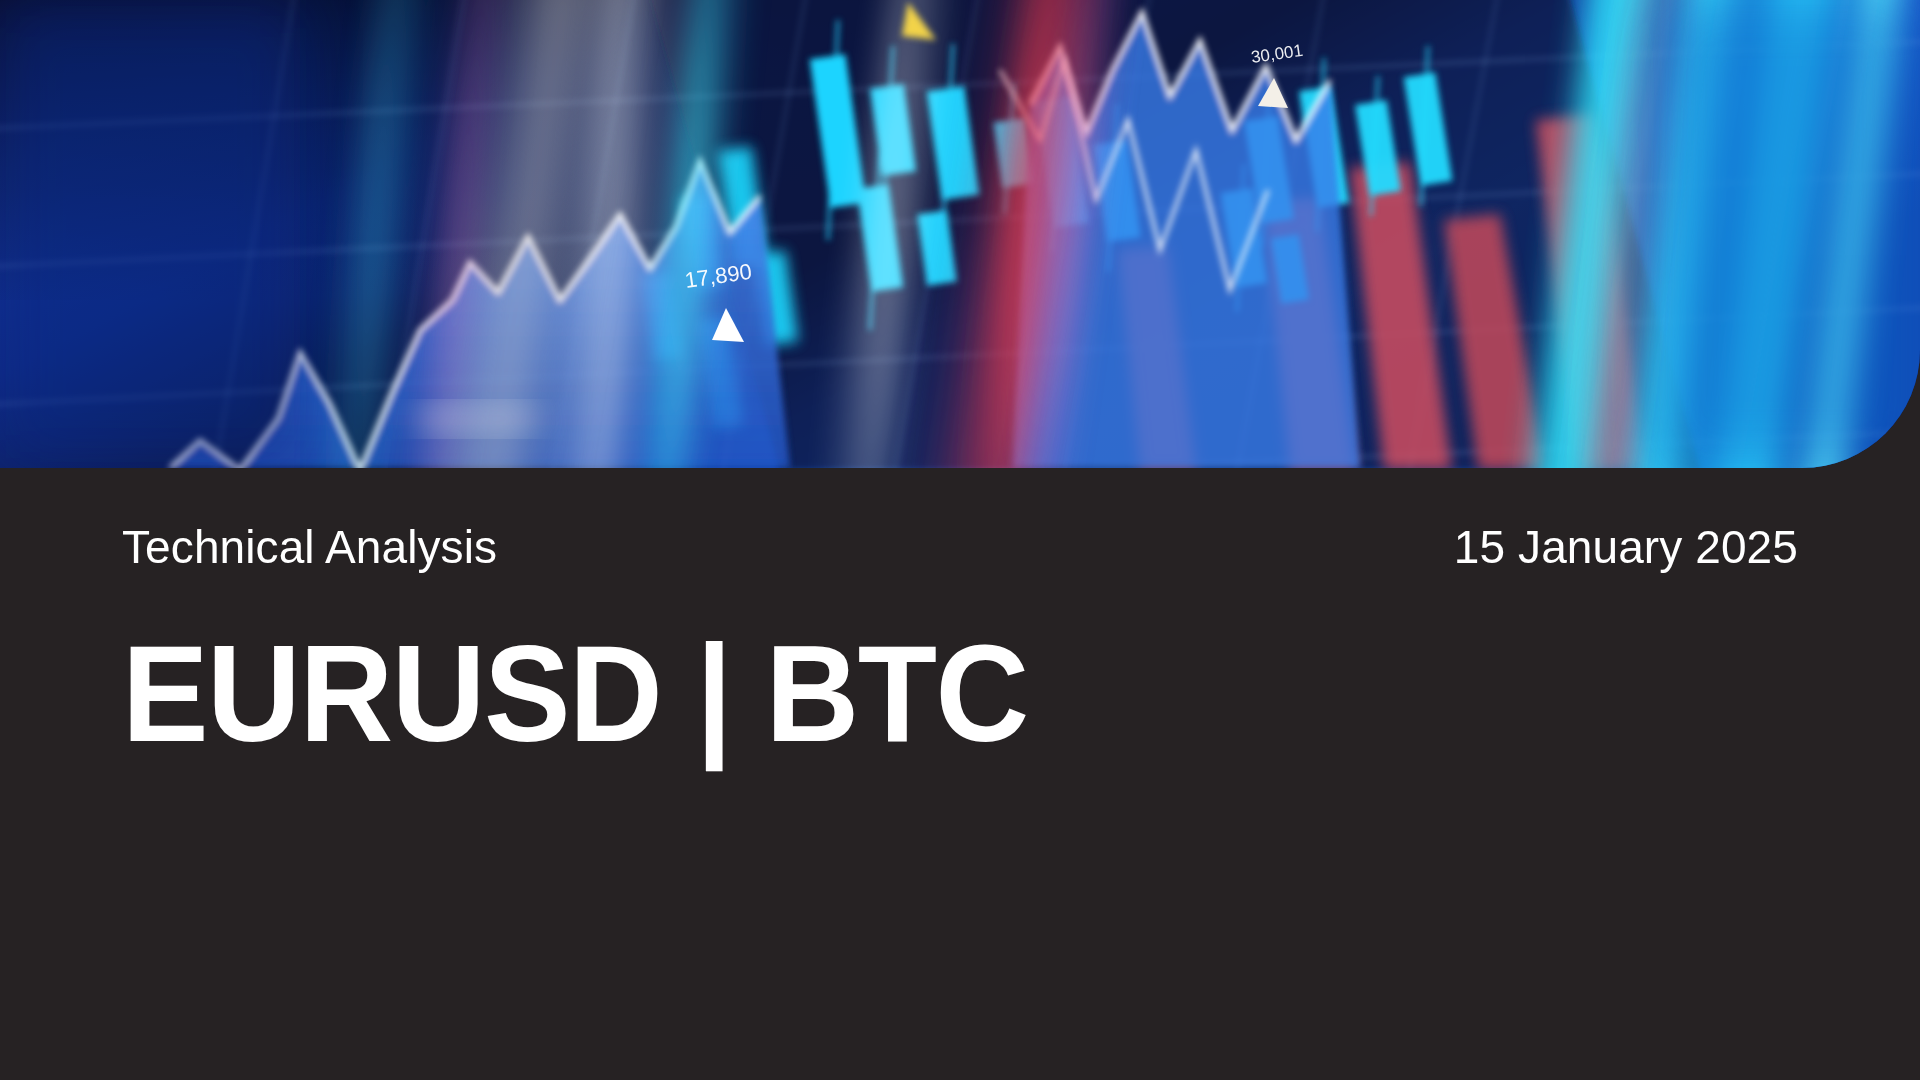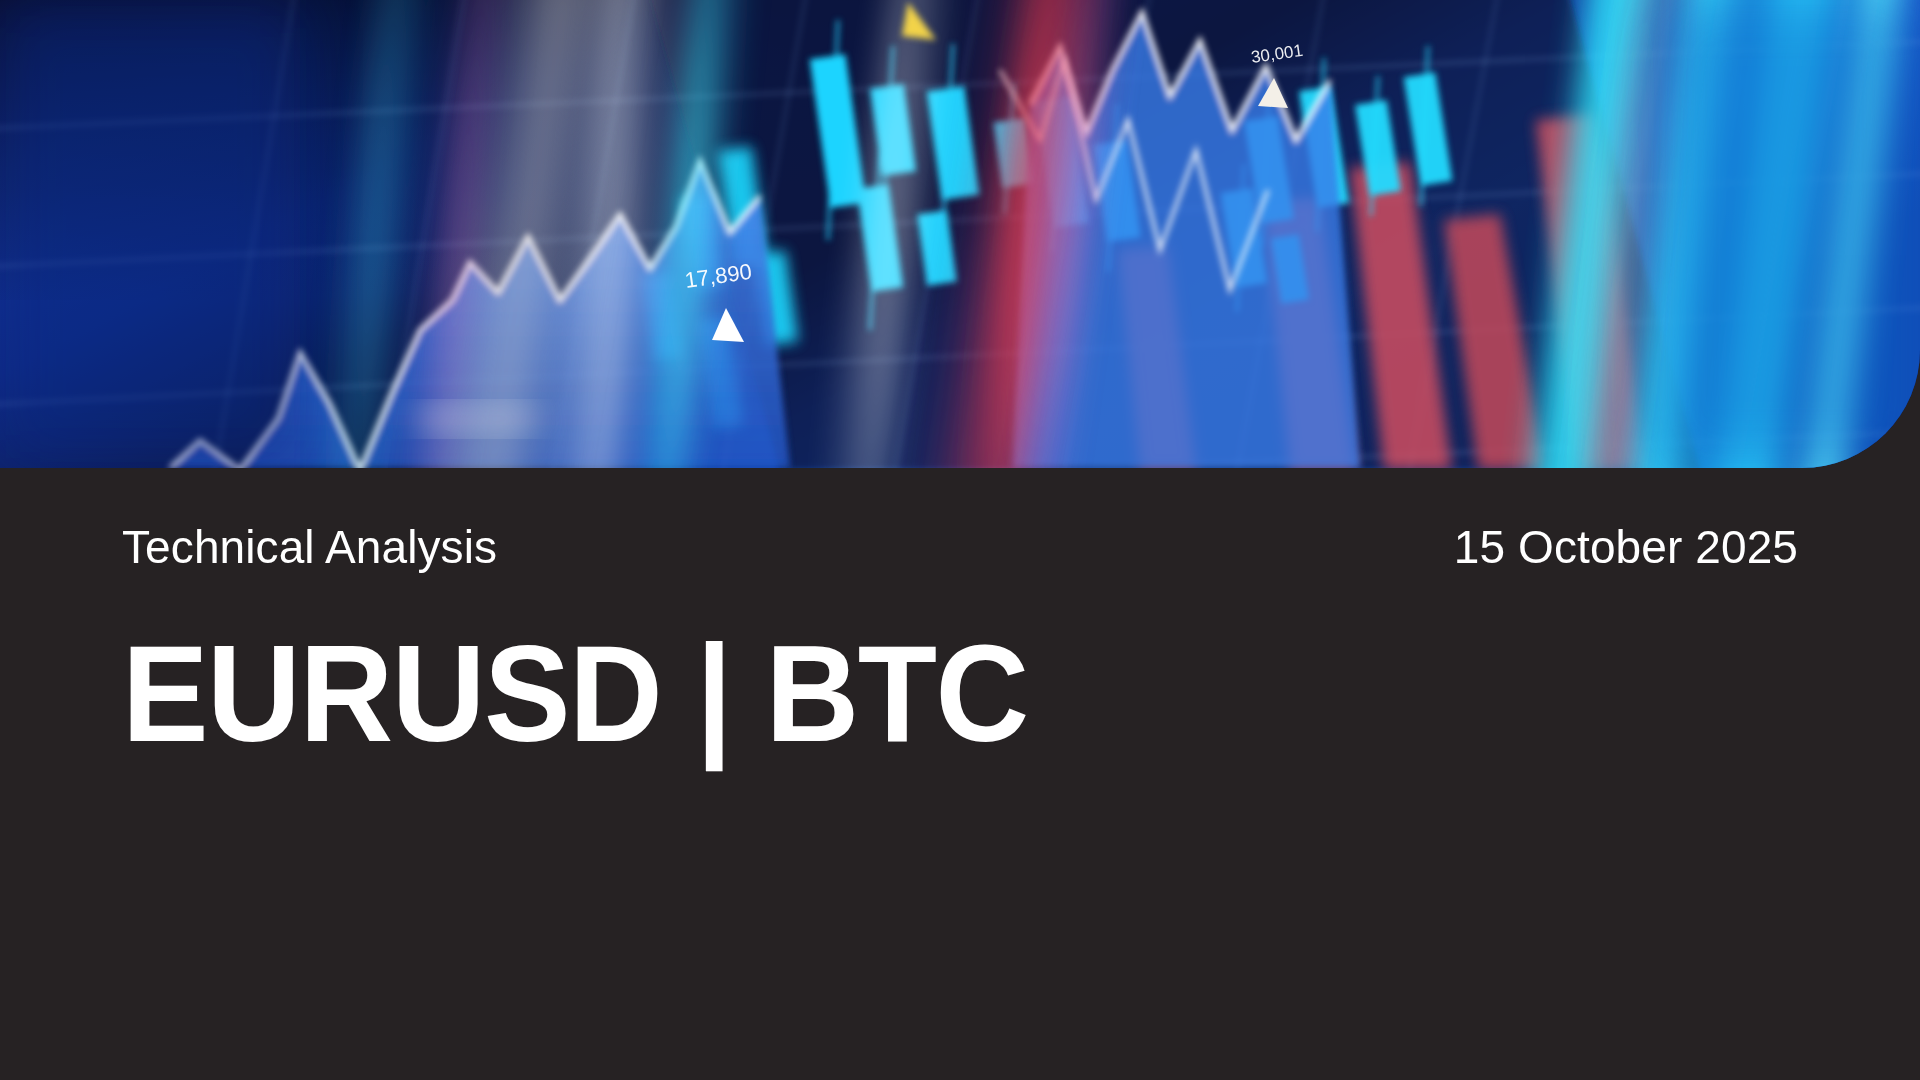--- a/index.html
+++ b/index.html
@@ -295,19 +295,19 @@
         <rect x="1660" y="0" width="260" height="468" fill="#0f63c8"></rect>
       </g>
     </svg>
   </div>
 
   <div id="panel">
 
     <div id="eyebrow-row">
       <div class="eyebrow" id="eyebrow-label">Technical Analysis</div>
 
-      <div class="eyebrow" id="date-label">15 October 2025</div>
+      <div class="eyebrow" id="date-label">15 January 2025</div>
     </div>
 
     <h1 id="headline">EURUSD | BTC</h1>
   </div>
 
 </div>
 
 </body></html>

